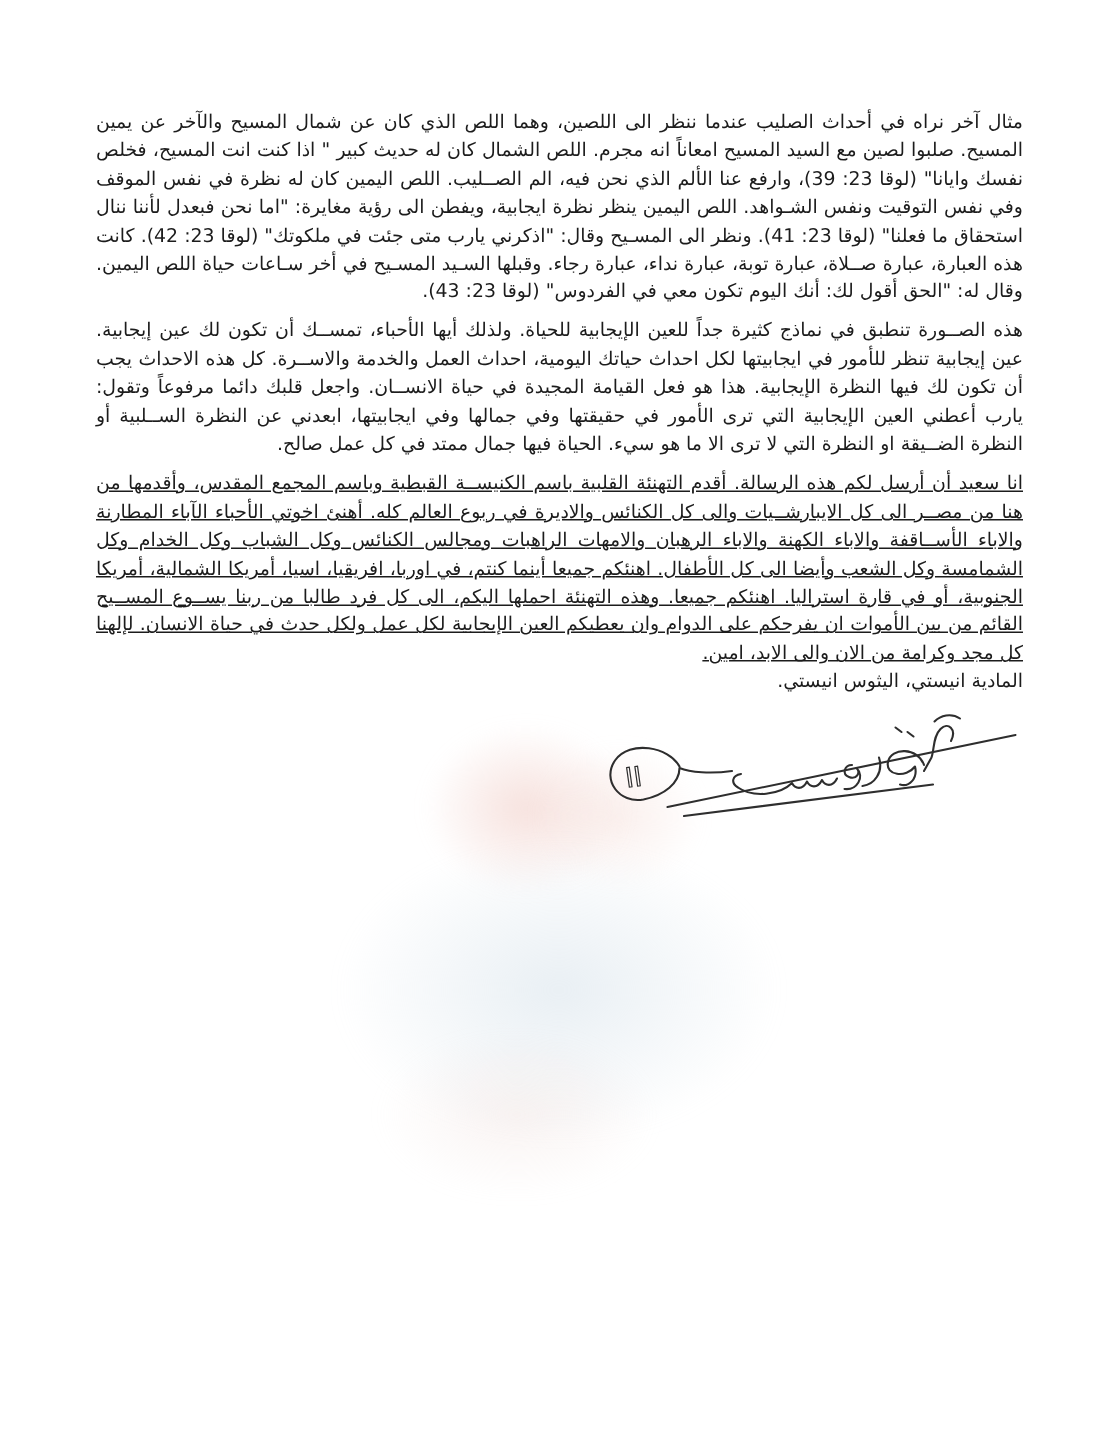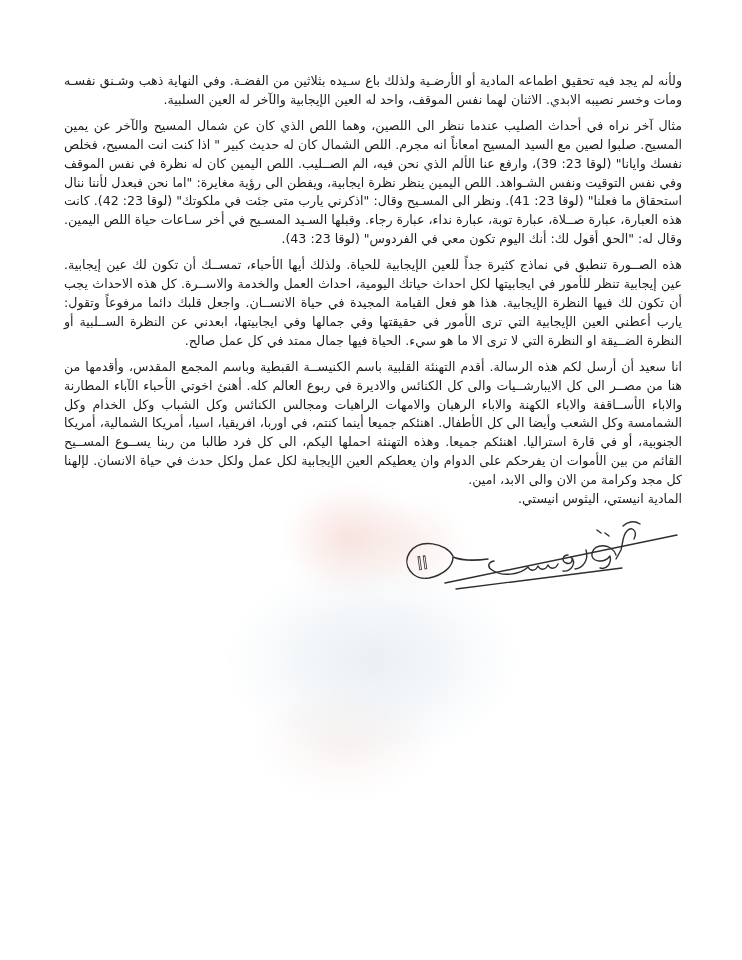--- a/index.html
+++ b/index.html
@@ -38,21 +38,21 @@
     left: 64px;
     direction: rtl;
     text-align: justify;
     text-justify: inter-word;
     font-size: 12.6px;
     line-height: 18.9px;
     color: #1c1c1c;
     letter-spacing: 0.1px;
   }
   .letter-text p { margin: 0 0 7px 0; }
-  .letter-text p.para-last { margin-bottom: 0; }
+  .letter-text p.para-last { margin-bottom: 0; text-decoration: underline; }
   .letter-text p.closing   { margin: 0; }
 
   .signature-block {
     direction: ltr;
     margin: 10px 0 0 4px;
     width: 292px;
     height: 80px;
   }
   .signature-block svg { display: block; }
   .sig-stroke {
@@ -74,21 +74,20 @@
 <body>
 
 <div class="page">
 
   <div class="wm wm-head"></div>
   <div class="wm wm-head2"></div>
   <div class="wm wm-body"></div>
   <div class="wm wm-foot"></div>
 
   <div class="letter-text" dir="rtl">
-    <p class="para">ولأنه لم يجد فيه تحقيق اطماعه المادية أو الأرضـية ولذلك باع سـيده بثلاثين من الفضـة. وفي النهاية ذهب وشـنق نفسـه ومات وخسر نصيبه الابدي. الاثنان لهما نفس الموقف، واحد له العين الإيجابية والآخر له العين السلبية.</p>
     <p class="para">مثال آخر نراه في أحداث الصليب عندما ننظر الى اللصين، وهما اللص الذي كان عن شمال المسيح والآخر عن يمين المسيح. صلبوا لصين مع السيد المسيح امعاناً انه مجرم. اللص الشمال كان له حديث كبير " اذا كنت انت المسيح، فخلص نفسك وايانا" (لوقا 23: 39)، وارفع عنا الألم الذي نحن فيه، الم الصــليب. اللص اليمين كان له نظرة في نفس الموقف وفي نفس التوقيت ونفس الشـواهد. اللص اليمين ينظر نظرة ايجابية، ويفطن الى رؤية مغايرة: "اما نحن فبعدل لأننا ننال استحقاق ما فعلنا" (لوقا 23: 41). ونظر الى المسـيح وقال: "اذكرني يارب متى جئت في ملكوتك" (لوقا 23: 42). كانت هذه العبارة، عبارة صــلاة، عبارة توبة، عبارة نداء، عبارة رجاء. وقبلها السـيد المسـيح في أخر سـاعات حياة اللص اليمين. وقال له: "الحق أقول لك: أنك اليوم تكون معي في الفردوس" (لوقا 23: 43).</p>
     <p class="para">هذه الصــورة تنطبق في نماذج كثيرة جداً للعين الإيجابية للحياة. ولذلك أيها الأحباء، تمســك أن تكون لك عين إيجابية. عين إيجابية تنظر للأمور في ايجابيتها لكل احداث حياتك اليومية، احداث العمل والخدمة والاســرة. كل هذه الاحداث يجب أن تكون لك فيها النظرة الإيجابية. هذا هو فعل القيامة المجيدة في حياة الانســان. واجعل قلبك دائما مرفوعاً وتقول: يارب أعطني العين الإيجابية التي ترى الأمور في حقيقتها وفي جمالها وفي ايجابيتها، ابعدني عن النظرة الســلبية أو النظرة الضــيقة او النظرة التي لا ترى الا ما هو سيء. الحياة فيها جمال ممتد في كل عمل صالح.</p>
     <p class="para para-last">انا سعيد أن أرسل لكم هذه الرسالة. أقدم التهنئة القلبية باسم الكنيســة القبطية وباسم المجمع المقدس، وأقدمها من هنا من مصــر الى كل الايبارشــيات والى كل الكنائس والاديرة في ربوع العالم كله. أهنئ اخوتي الأحباء الآباء المطارنة والاباء الأســاقفة والاباء الكهنة والاباء الرهبان والامهات الراهبات ومجالس الكنائس وكل الشباب وكل الخدام وكل الشمامسة وكل الشعب وأيضا الى كل الأطفال. اهنئكم جميعا أينما كنتم، في اوربا، افريقيا، اسيا، أمريكا الشمالية، أمريكا الجنوبية، أو في قارة استراليا. اهنئكم جميعا. وهذه التهنئة احملها اليكم، الى كل فرد طالبا من ربنا يســوع المســيح القائم من بين الأموات ان يفرحكم على الدوام وان يعطيكم العين الإيجابية لكل عمل ولكل حدث في حياة الانسان. لإلهنا كل مجد وكرامة من الان والى الابد، امين.</p>
     <p class="closing">المادية انيستي، اليثوس انيستي.</p>
 
     <div class="signature-block">
       <svg width="292" height="80" viewBox="0 0 292 80" aria-hidden="true">
 
         <path class="sig-stroke" d="M63 37 C56 24 30 19 20 33 C11 46 23 62 39 59 C53 56 63 48 63 38 C70 41 84 42 98 40"></path>
         <text class="sig-numeral" x="27" y="50" transform="rotate(-8 35 44)">II</text>

